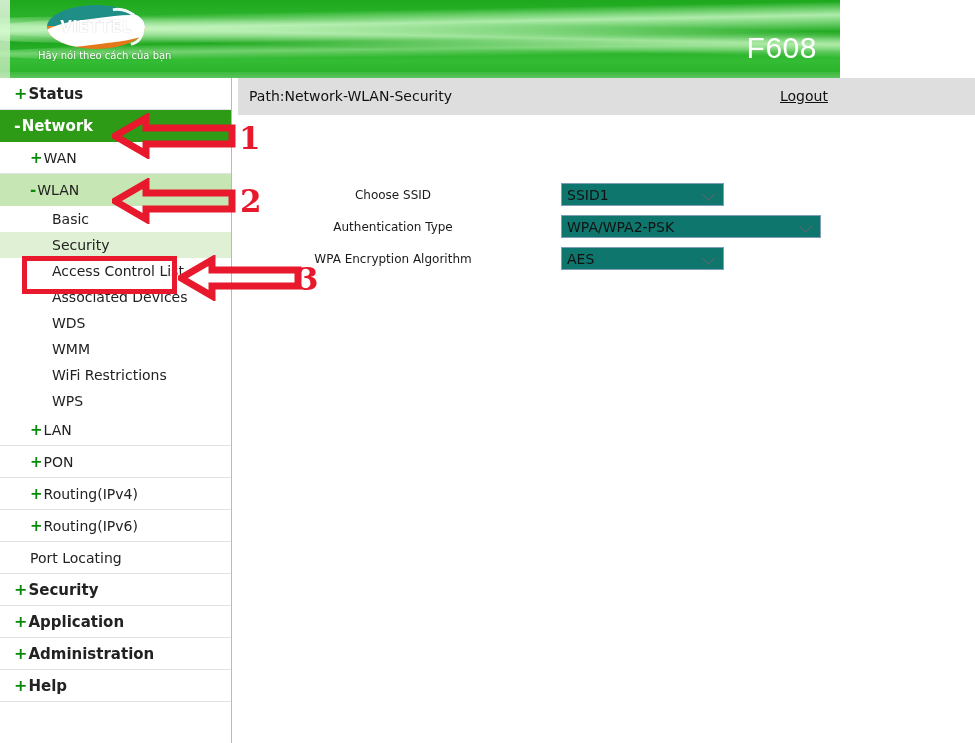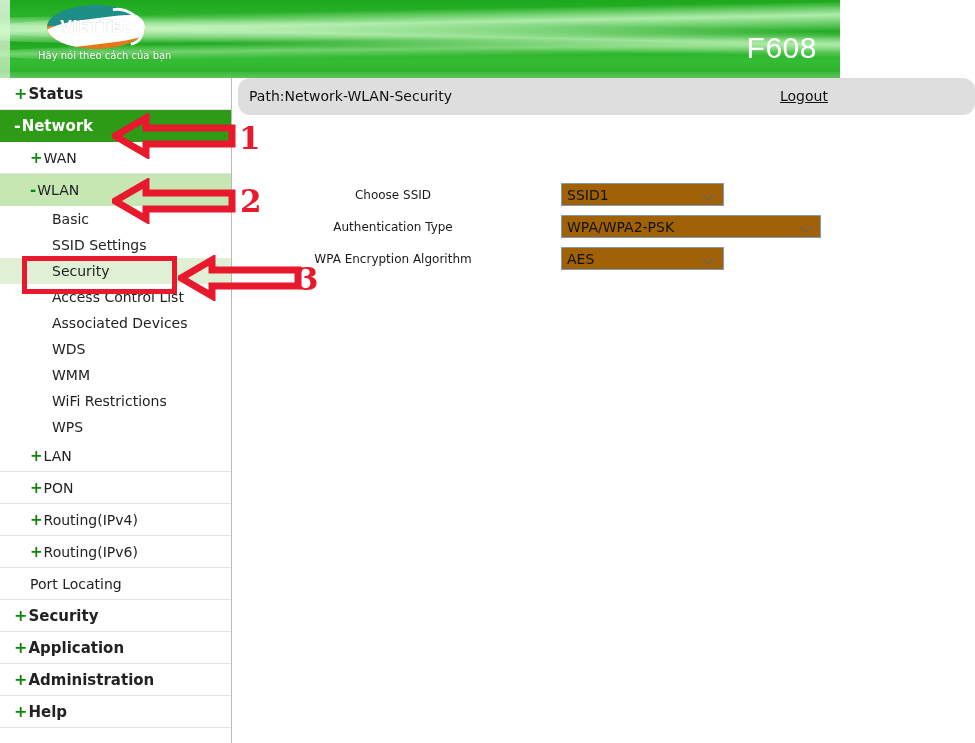--- a/index.html
+++ b/index.html
@@ -104,40 +104,39 @@
   .sel-dark .sign{color:#ffffff;}
   .sel-light{background:#c6e7b4;border-bottom:1px solid #c6e7b4;}
   .sel-light2{background:#dff0d4;}
   
   #main{
     position:absolute;left:233px;top:78px;width:742px;height:665px;background:#ffffff;
   }
   #pathbar{
     position:absolute;left:5px;top:0px;width:737px;height:37px;
     background:#dedede;
-    border-radius:12px;
   }
   #pathtext{
     position:absolute;left:11px;top:10px;font-size:14px;color:#111111;
   }
   #logout{
     position:absolute;left:542px;top:10px;font-size:14px;color:#111111;
     text-decoration:underline;cursor:pointer;
   }
   
   #form{position:absolute;left:0;top:105px;width:742px;}
   .frow{display:flex;align-items:center;margin-bottom:9px;}
   .flabel{
     width:328px;text-align:center;padding-right:8px;
     font-size:12px;color:#1a1a1a;box-sizing:border-box;
   }
   .fctl{display:flex;align-items:center;}
   .sel{
     position:relative;box-sizing:border-box;height:23px;
-    border:1px solid #7f9db9;background:#a16207;
+    border:1px solid #7f9db9;background:#0f766e;
     font-size:14px;color:#111111;
     display:flex;align-items:center;padding-left:5px;
     cursor:pointer;
   }
   .sel .chev{
     position:absolute;right:8px;top:6px;width:11px;height:11px;
   }
   .sel .chev:before{
     content:"";position:absolute;left:0;top:0;width:8px;height:8px;
     border-right:1.6px solid #5c6670;border-bottom:1.6px solid #5c6670;
@@ -199,23 +198,20 @@
       <span class="sign">+</span>
       <span>WAN</span>
     </div>
     <div class="nav-item lvl1 sel-light">
       <span class="sign">-</span>
       <span>WLAN</span>
     </div>
     <div class="nav-item lvl2">
       <span>Basic</span>
     </div>
-    <div class="nav-item lvl2">
-      <span>SSID Settings</span>
-    </div>
     <div class="nav-item lvl2 sel-light2">
       <span>Security</span>
     </div>
     <div class="nav-item lvl2">
       <span>Access Control List</span>
     </div>
     <div class="nav-item lvl2">
       <span>Associated Devices</span>
     </div>
     <div class="nav-item lvl2">

